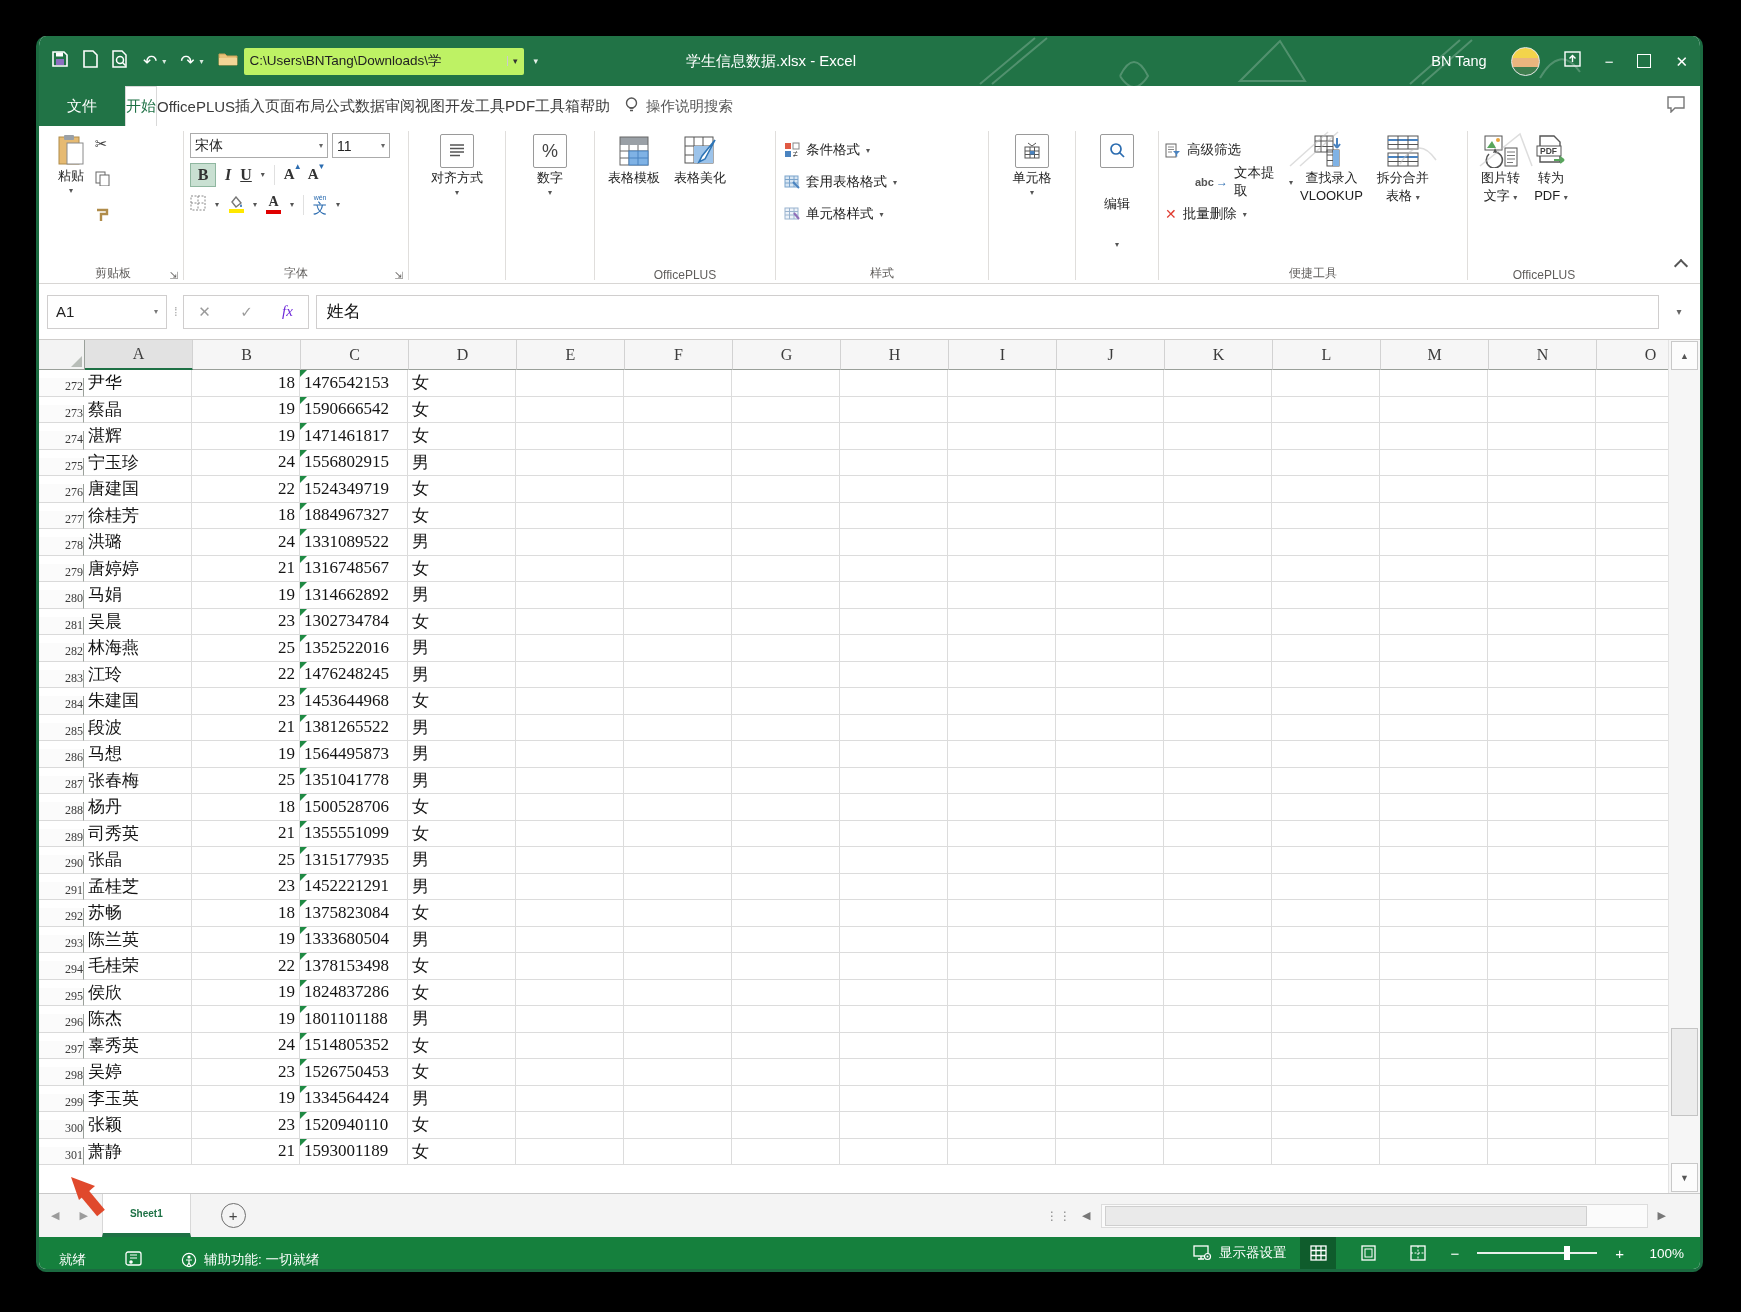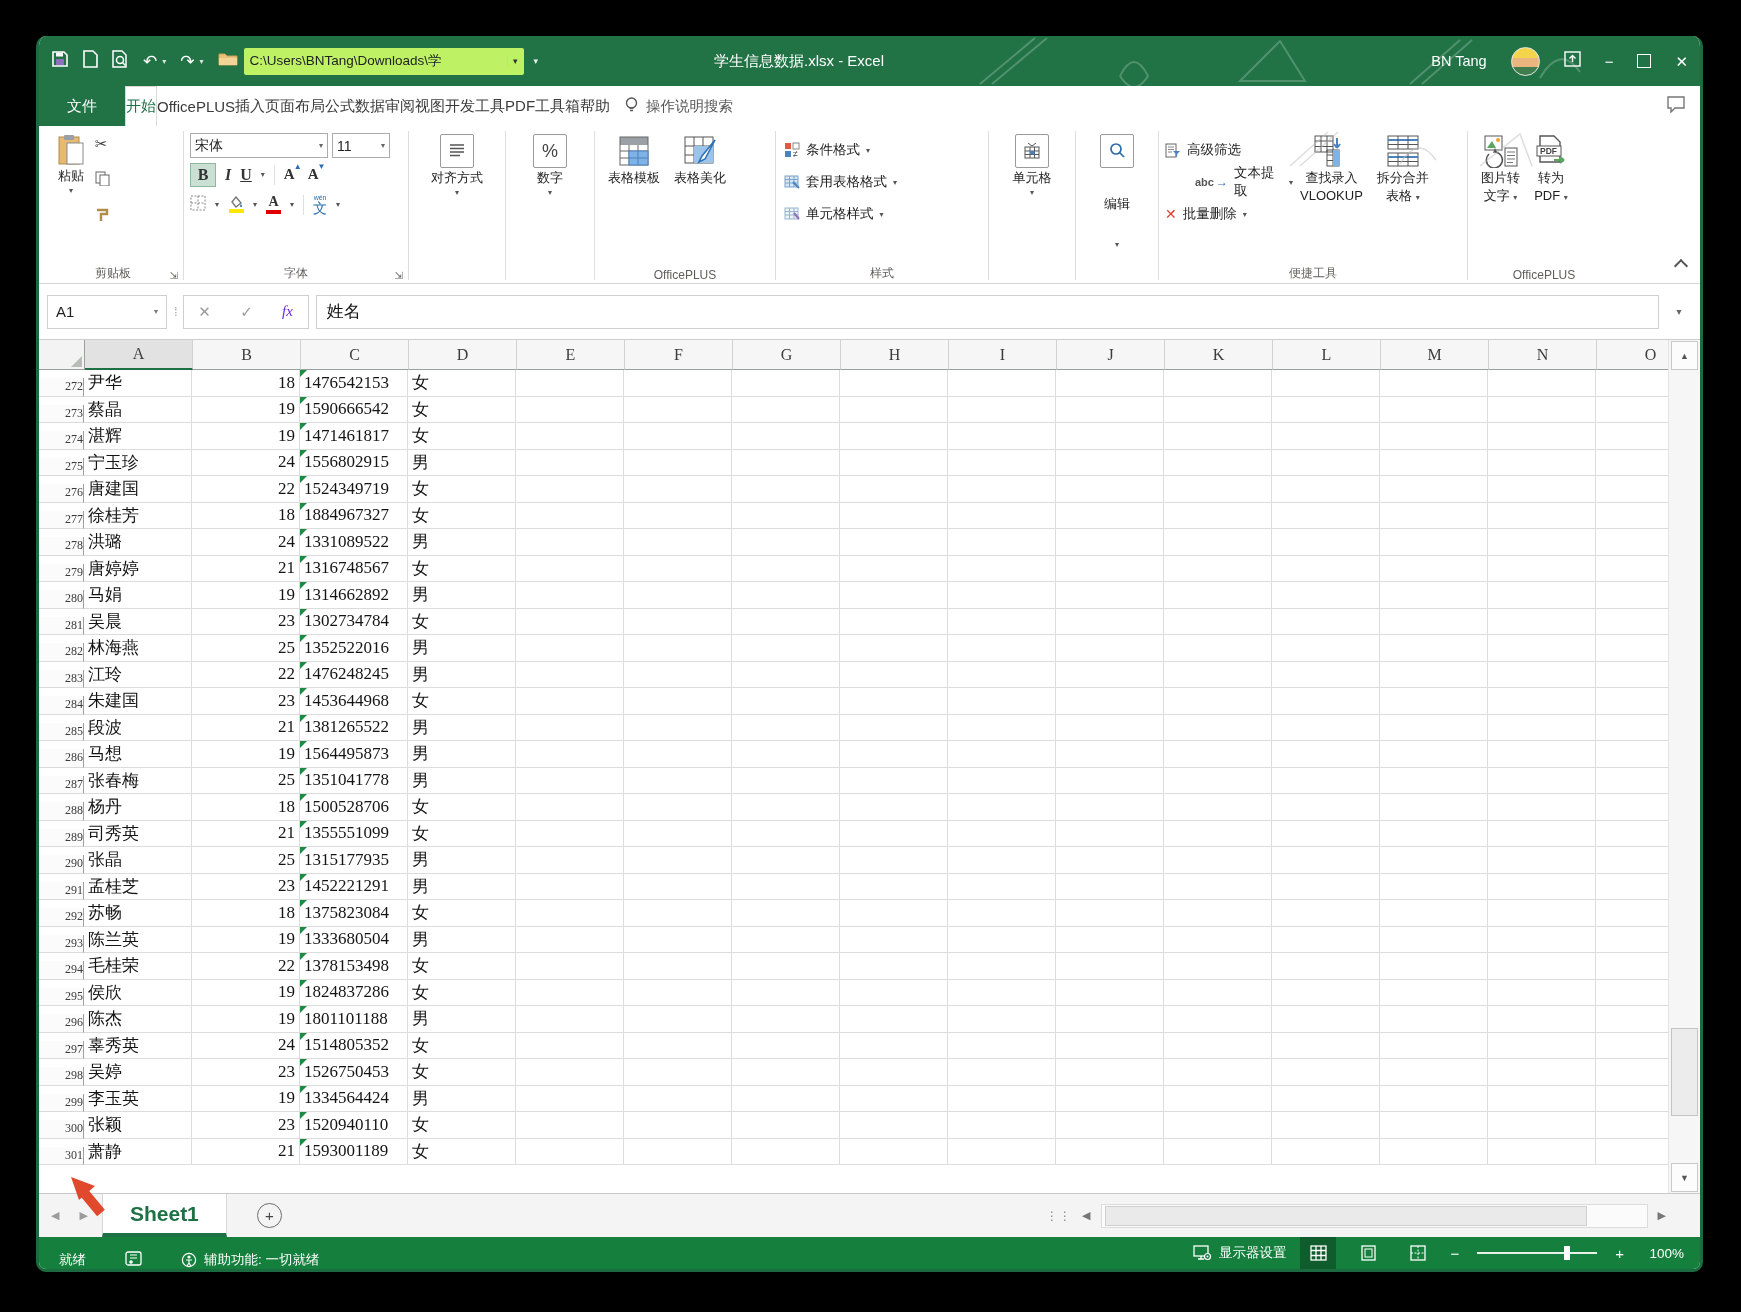--- a/index.html
+++ b/index.html
@@ -11,21 +11,21 @@
   
   .titlebar{height:50px;background:#217346;display:flex;align-items:center;padding:0 12px;
             color:#fff;position:relative;}
   .qat{display:flex;align-items:center;gap:14px;}
   .qat .gly{font-size:17px;color:#fff;line-height:1;}
   .qat .caret{font-size:8px;color:#d8e8de;margin-left:-9px;}
   .pathbox{display:flex;align-items:center;background:#bef264;color:#222;height:27px;width:268px;
            margin-left:6px;border-radius:2px;padding:0 6px;font-size:13.5px;white-space:nowrap;overflow:hidden;}
   .pathbox .pb-caret{margin-left:auto;font-size:9px;color:#333;border-left:1px solid #ccc;padding-left:5px;}
   .qat-more{font-size:9px;color:#e6f0ea;margin-left:10px;}
-  .tb-title{position:absolute;left:600px;width:320px;text-align:center;font-size:15px;color:#fff;white-space:nowrap;}
+  .tb-title{position:absolute;left:572px;width:320px;text-align:center;font-size:15px;color:#fff;white-space:nowrap;}
   .tb-right{margin-left:auto;display:flex;align-items:center;gap:24px;}
   .tb-user{font-size:14.5px;}
   .avatar{width:27px;height:27px;border-radius:50%;overflow:hidden;
           background:linear-gradient(180deg,#f3d44b 0%,#f3d44b 38%,#eab57e 38%,#eab57e 72%,#3f7d4e 72%);
           border:1px solid #e8e8e8;}
   .winbtn{font-size:15px;line-height:1;color:#fff;}
   .maxbox{width:12px;height:12px;border:1.5px solid #fff;display:inline-block;}
   .sketch{position:absolute;pointer-events:none;}
   
   .tabrow{height:40px;background:#fff;display:flex;align-items:stretch;position:relative;}
@@ -106,21 +106,21 @@
           display:flex;align-items:center;justify-content:center;color:#555;font-size:9px;}
   .vs-up{top:1px;} .vs-down{bottom:1px;}
   .vs-thumb{position:absolute;left:2px;right:2px;top:688px;height:86px;background:#ececec;border:1px solid #c4c4c4;}
   .redarrow{position:absolute;left:30px;top:1139px;z-index:50;}
   
   .sheetbar{height:44px;background:#f4f4f4;border-top:1px solid #c9c9c9;display:flex;align-items:stretch;
             box-sizing:border-box;position:relative;}
   .snav{display:flex;align-items:center;gap:20px;padding:0 14px 0 12px;color:#9b9b9b;font-size:11px;}
   .sheettab{display:flex;align-items:center;padding:0 27px;background:#fff;border-left:1px solid #d8d8d8;
             border-right:1px solid #d8d8d8;border-bottom:4px solid #1e7145;color:#1e7145;font-weight:bold;
-            font-size:21px;box-sizing:border-box;}
+            font-size:10px;box-sizing:border-box;}
   .addsheet{width:23px;height:23px;border:1.5px solid #6f6f6f;border-radius:50%;color:#444;display:flex;
             align-items:center;justify-content:center;font-size:15px;align-self:center;margin-left:30px;line-height:1;}
   .hscroll{margin-left:auto;display:flex;align-items:center;gap:10px;padding-right:34px;}
   .hs-dots{color:#8a8a8a;font-size:12px;letter-spacing:1px;}
   .hs-arrow{color:#777;font-size:11px;}
   .hs-track{width:545px;height:22px;border:1px solid #dcdcdc;background:#fbfbfb;position:relative;}
   .hs-thumb{position:absolute;left:3px;top:1px;height:18px;width:480px;background:#eaeaea;border:1px solid #cfcfcf;}
   
   .statusbar{height:32px;background:#15803d;color:#fff;display:flex;align-items:flex-end;font-size:13.5px;
              padding:0 16px 0 20px;gap:39px;box-sizing:border-box;}

